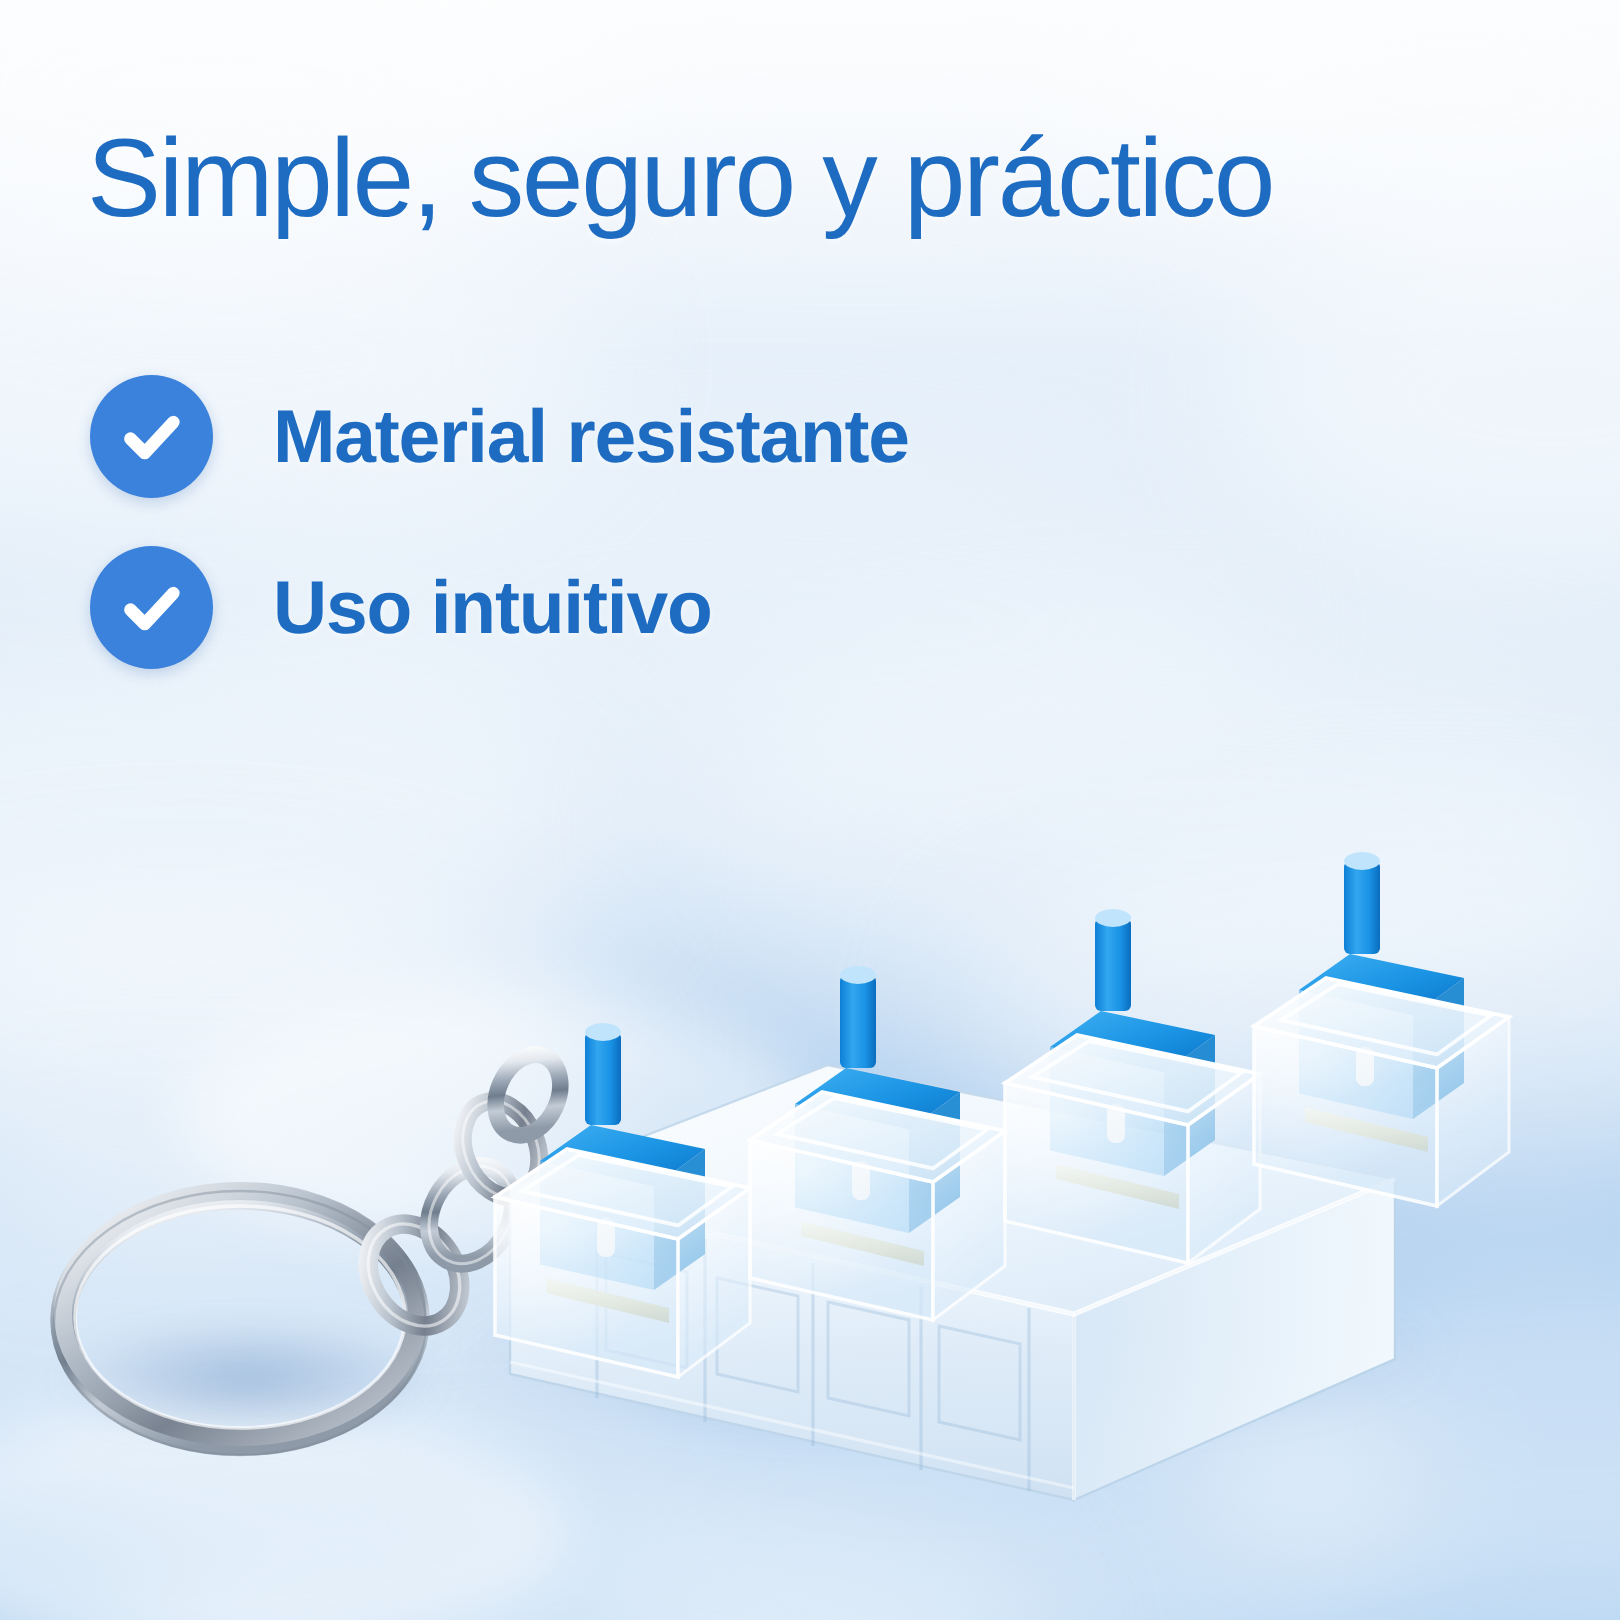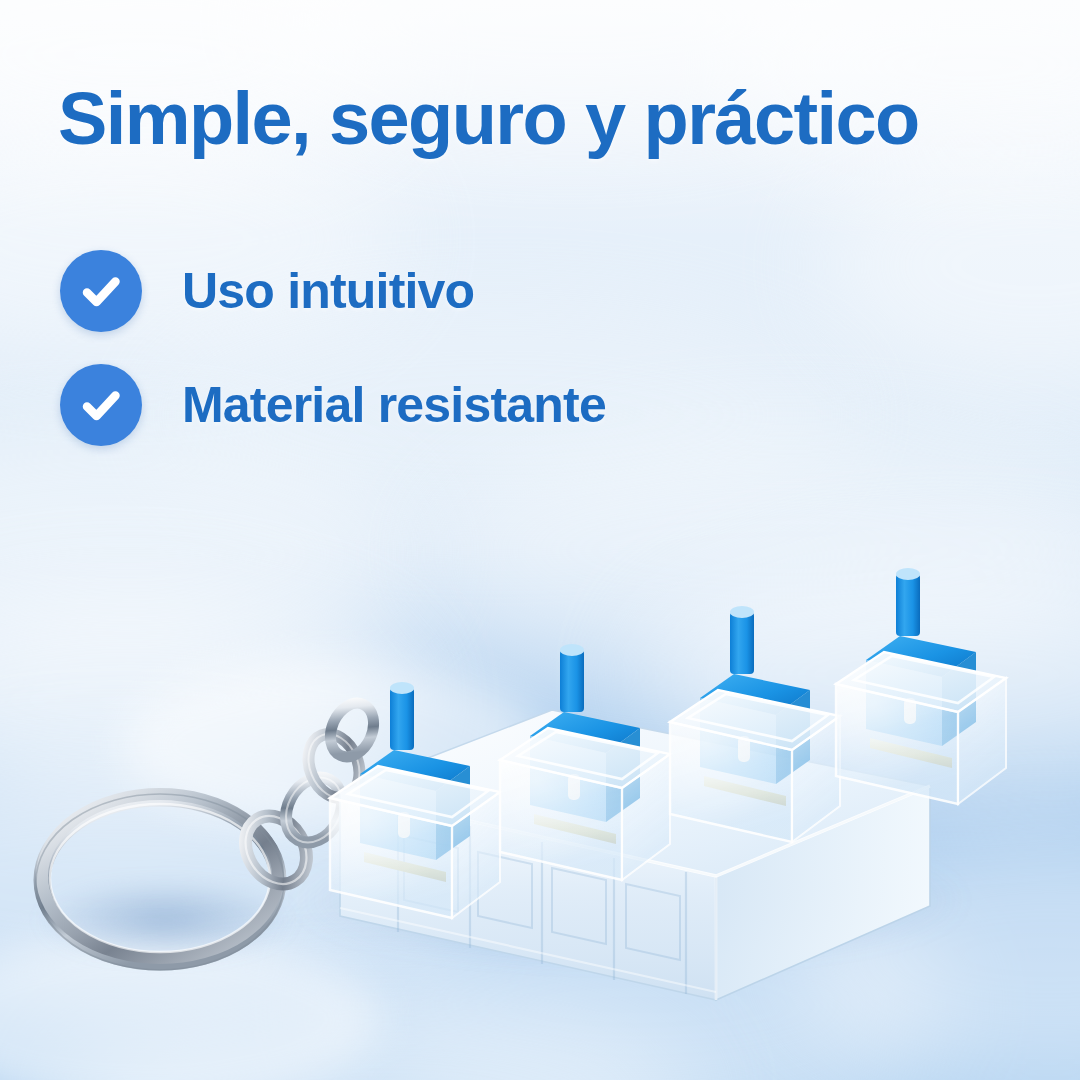--- a/index.html
+++ b/index.html
@@ -75,21 +75,21 @@
     pointer-events: none;
   }
 
   
   .headline {
     position: absolute;
     left: 58px;
     top: 82px;
     font-size: 74px;
     line-height: 1.0;
-    font-weight: 700;
+    font-weight: 400;
     letter-spacing: -1.6px;
     color: #1d6cc2;
     white-space: nowrap;
     text-shadow: 0 2px 5px rgba(255,255,255,.55);
   }
 
   .features {
     position: absolute;
     left: 60px;
     top: 248px;
@@ -183,30 +183,30 @@
   <div class="headline">Simple, seguro y práctico</div>
 
   <div class="features">
 
     <div class="feature-row">
       <span class="check-badge">
         <svg width="50" height="50" viewBox="0 0 50 50" aria-hidden="true">
           <path d="M11 26.5 L20.5 36 L39.5 15.5" fill="none" stroke="#ffffff" stroke-width="8.5" stroke-linecap="round" stroke-linejoin="round"></path>
         </svg>
       </span>
-      <span class="feature-label">Uso intuitivo</span>
+      <span class="feature-label">Material resistante</span>
     </div>
 
     <div class="feature-row">
       <span class="check-badge">
         <svg width="50" height="50" viewBox="0 0 50 50" aria-hidden="true">
           <path d="M11 26.5 L20.5 36 L39.5 15.5" fill="none" stroke="#ffffff" stroke-width="8.5" stroke-linecap="round" stroke-linejoin="round"></path>
         </svg>
       </span>
-      <span class="feature-label">Material resistante</span>
+      <span class="feature-label">Uso intuitivo</span>
     </div>
 
 
   </div>
 
   <div class="prod-shadow"></div>
   <div class="ring-shadow"></div>
 
   <div class="product-stage">
     <svg viewBox="0 0 1080 520" xmlns="http://www.w3.org/2000/svg">

